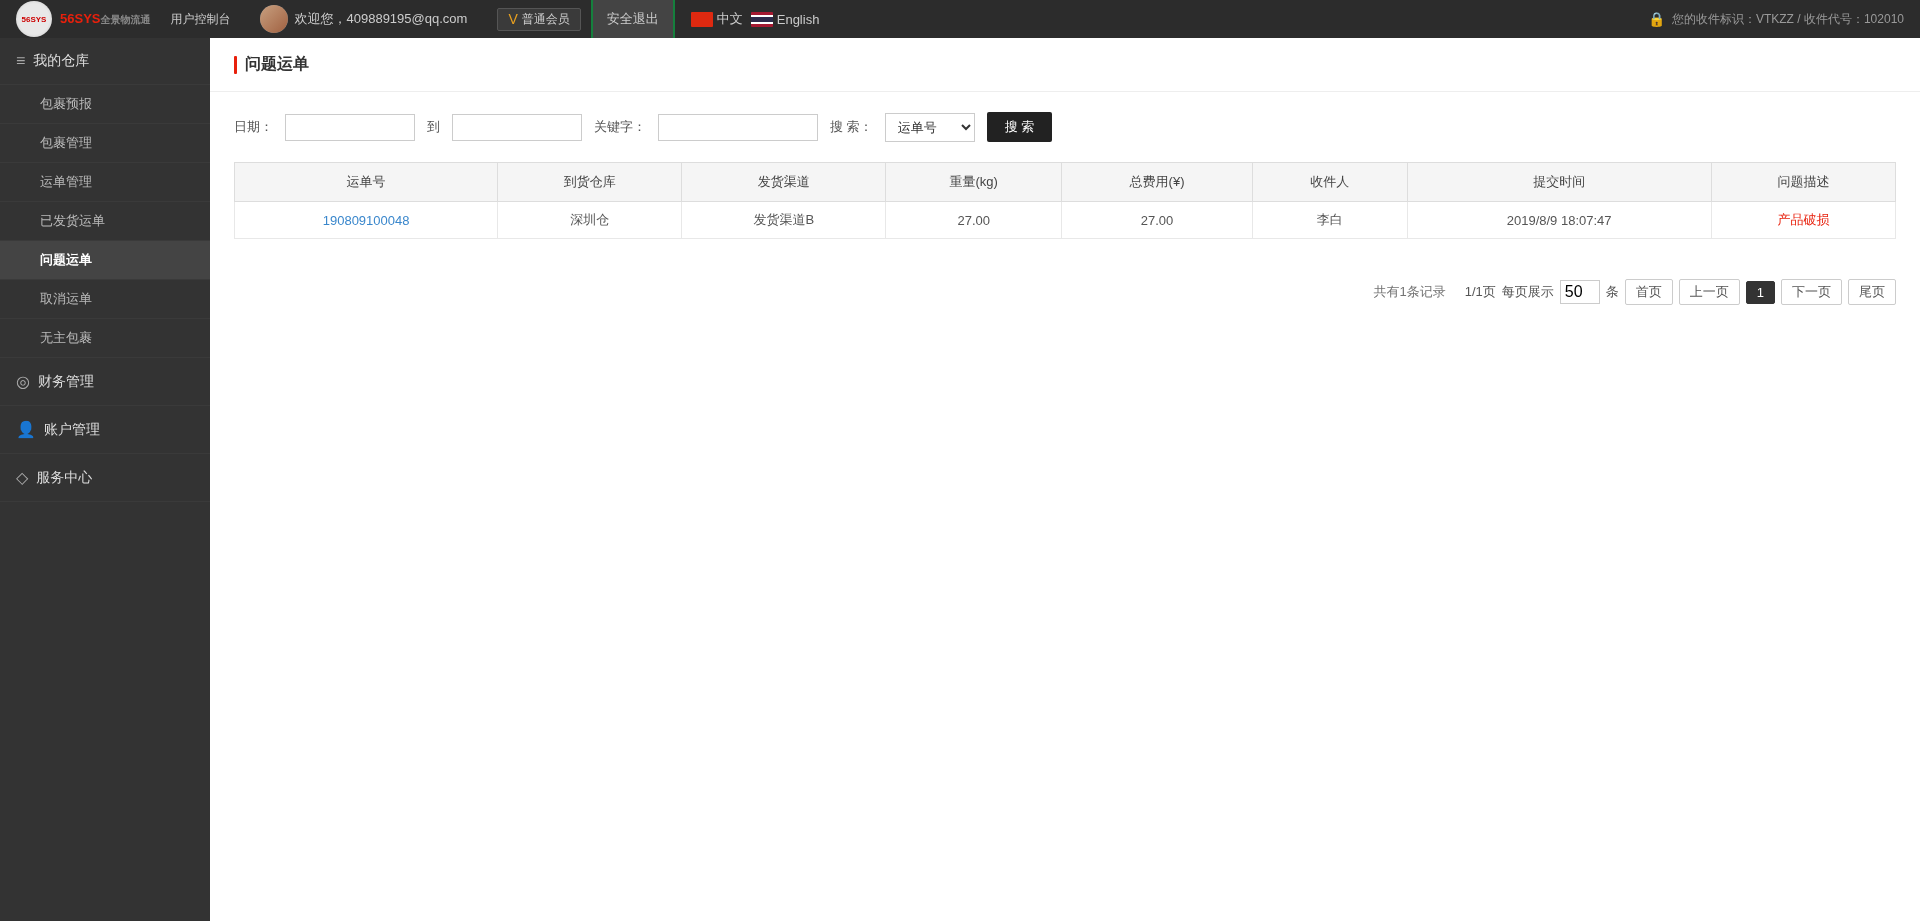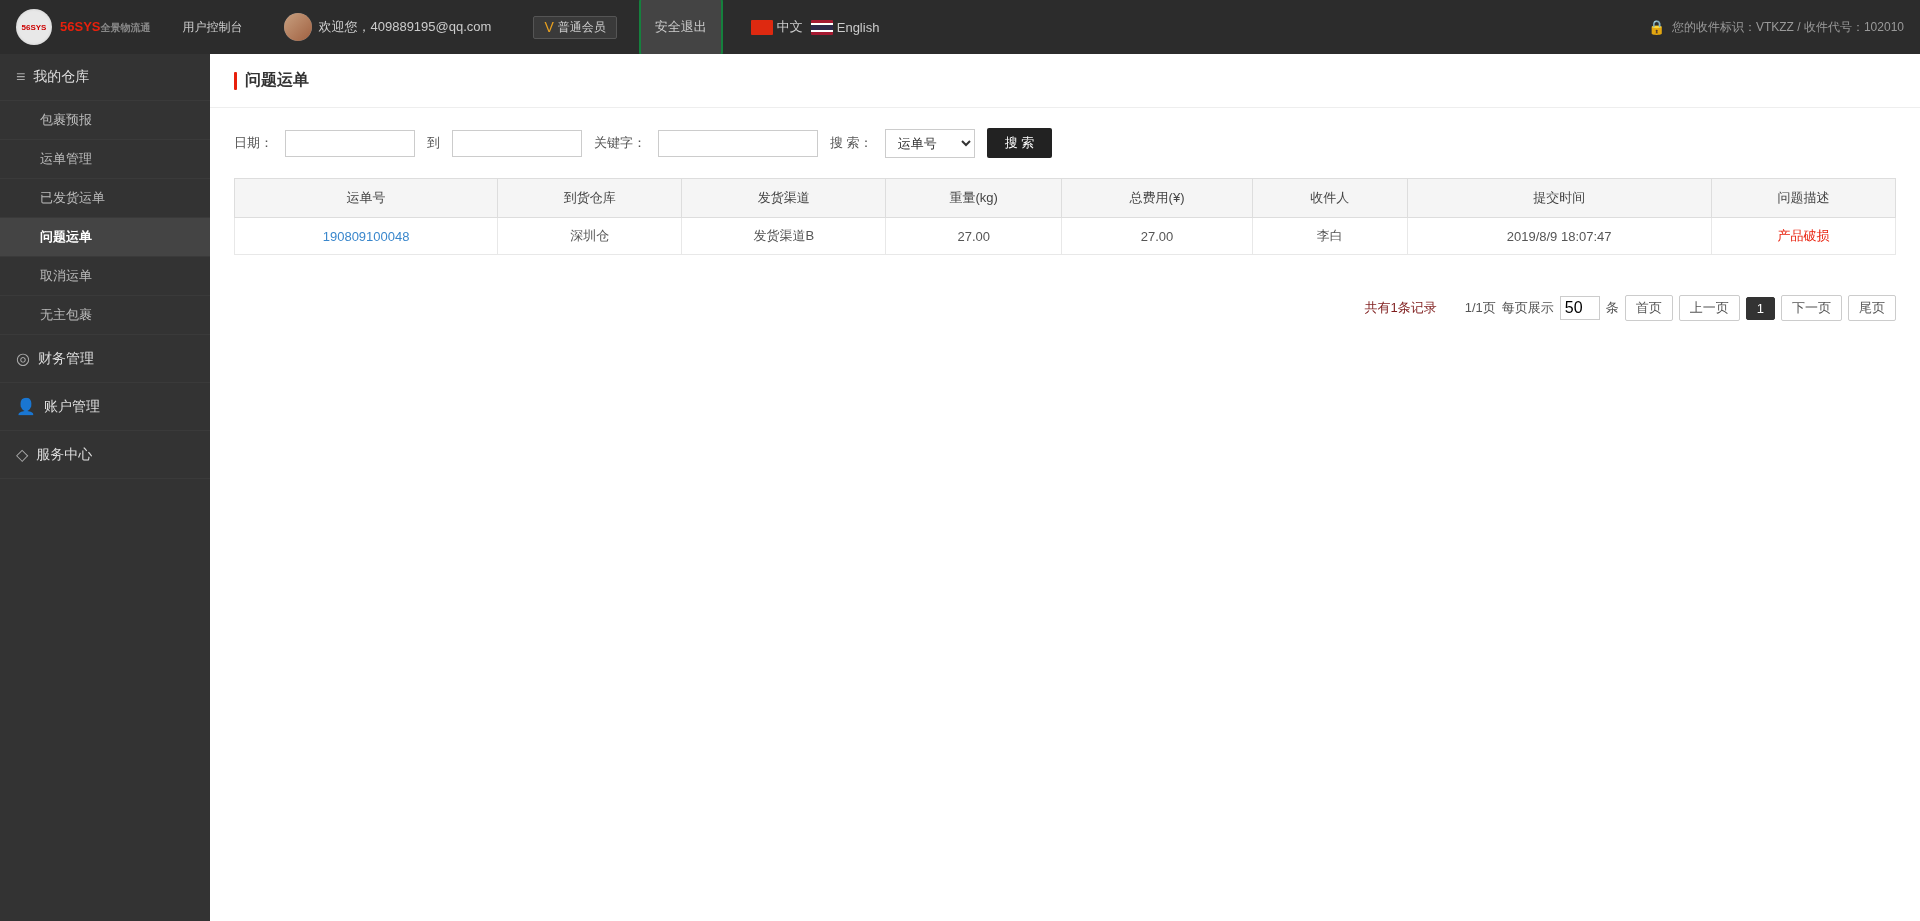--- a/index.html
+++ b/index.html
@@ -1,27 +1,27 @@
 <!DOCTYPE html>
 <html><head>
   <meta charset="utf-8">
   <style>
     * { box-sizing: border-box; margin: 0; padding: 0; }
     body { font-family: "Microsoft YaHei", Arial, sans-serif; font-size: 13px; background: #f0f0f0; display: flex; flex-direction: column; height: 100vh; }
 
     
     .header {
       background: #2c2c2c;
-      height: 54px;
+      height: 38px;
       display: flex;
       align-items: center;
       padding: 0 16px;
       color: #ccc;
       flex-shrink: 0;
-      gap: 12px;
+      gap: 0;
     }
     .header-logo {
       display: flex;
       align-items: center;
       gap: 8px;
       margin-right: 20px;
     }
     .logo-circle {
       width: 36px; height: 36px;
       background: radial-gradient(circle, #e8e8e8 60%, #bbb 100%);
@@ -223,21 +223,21 @@
     }
     .link-blue { color: #3a87cc; cursor: pointer; text-decoration: none; }
     .link-red { color: #e8200c; cursor: pointer; }
 
     
     .pagination {
       padding: 16px 24px;
       display: flex; align-items: center; justify-content: flex-end; gap: 6px;
       font-size: 13px; color: #555;
     }
-    .pagination-info { margin-right: 22px; color: #7f1d1d; }
+    .pagination-info { margin-right: 13px; color: #737373; }
     .pagination-size {
       border: 1px solid #ccc; padding: 2px 4px; font-size: 16px; width: 40px;
     }
     .page-btn {
       border: 1px solid #ccc;
       background: #fff;
       padding: 3px 10px;
       cursor: pointer;
       font-size: 13px;
       color: #555;
@@ -297,20 +297,21 @@
 
 <div class="layout">
 
   <div class="sidebar">
 
     <div class="sidebar-category">
       <span class="cat-icon">≡</span>
       <span>我的仓库</span>
     </div>
     <div class="sidebar-item">包裹预报</div>
+    <div class="sidebar-item">包裹管理</div>
     <div class="sidebar-item">运单管理</div>
     <div class="sidebar-item">已发货运单</div>
     <div class="sidebar-item active">问题运单</div>
     <div class="sidebar-item">取消运单</div>
     <div class="sidebar-item">无主包裹</div>
 
     <div class="sidebar-category">
       <span class="cat-icon">◎</span>
       <span>财务管理</span>
     </div>

